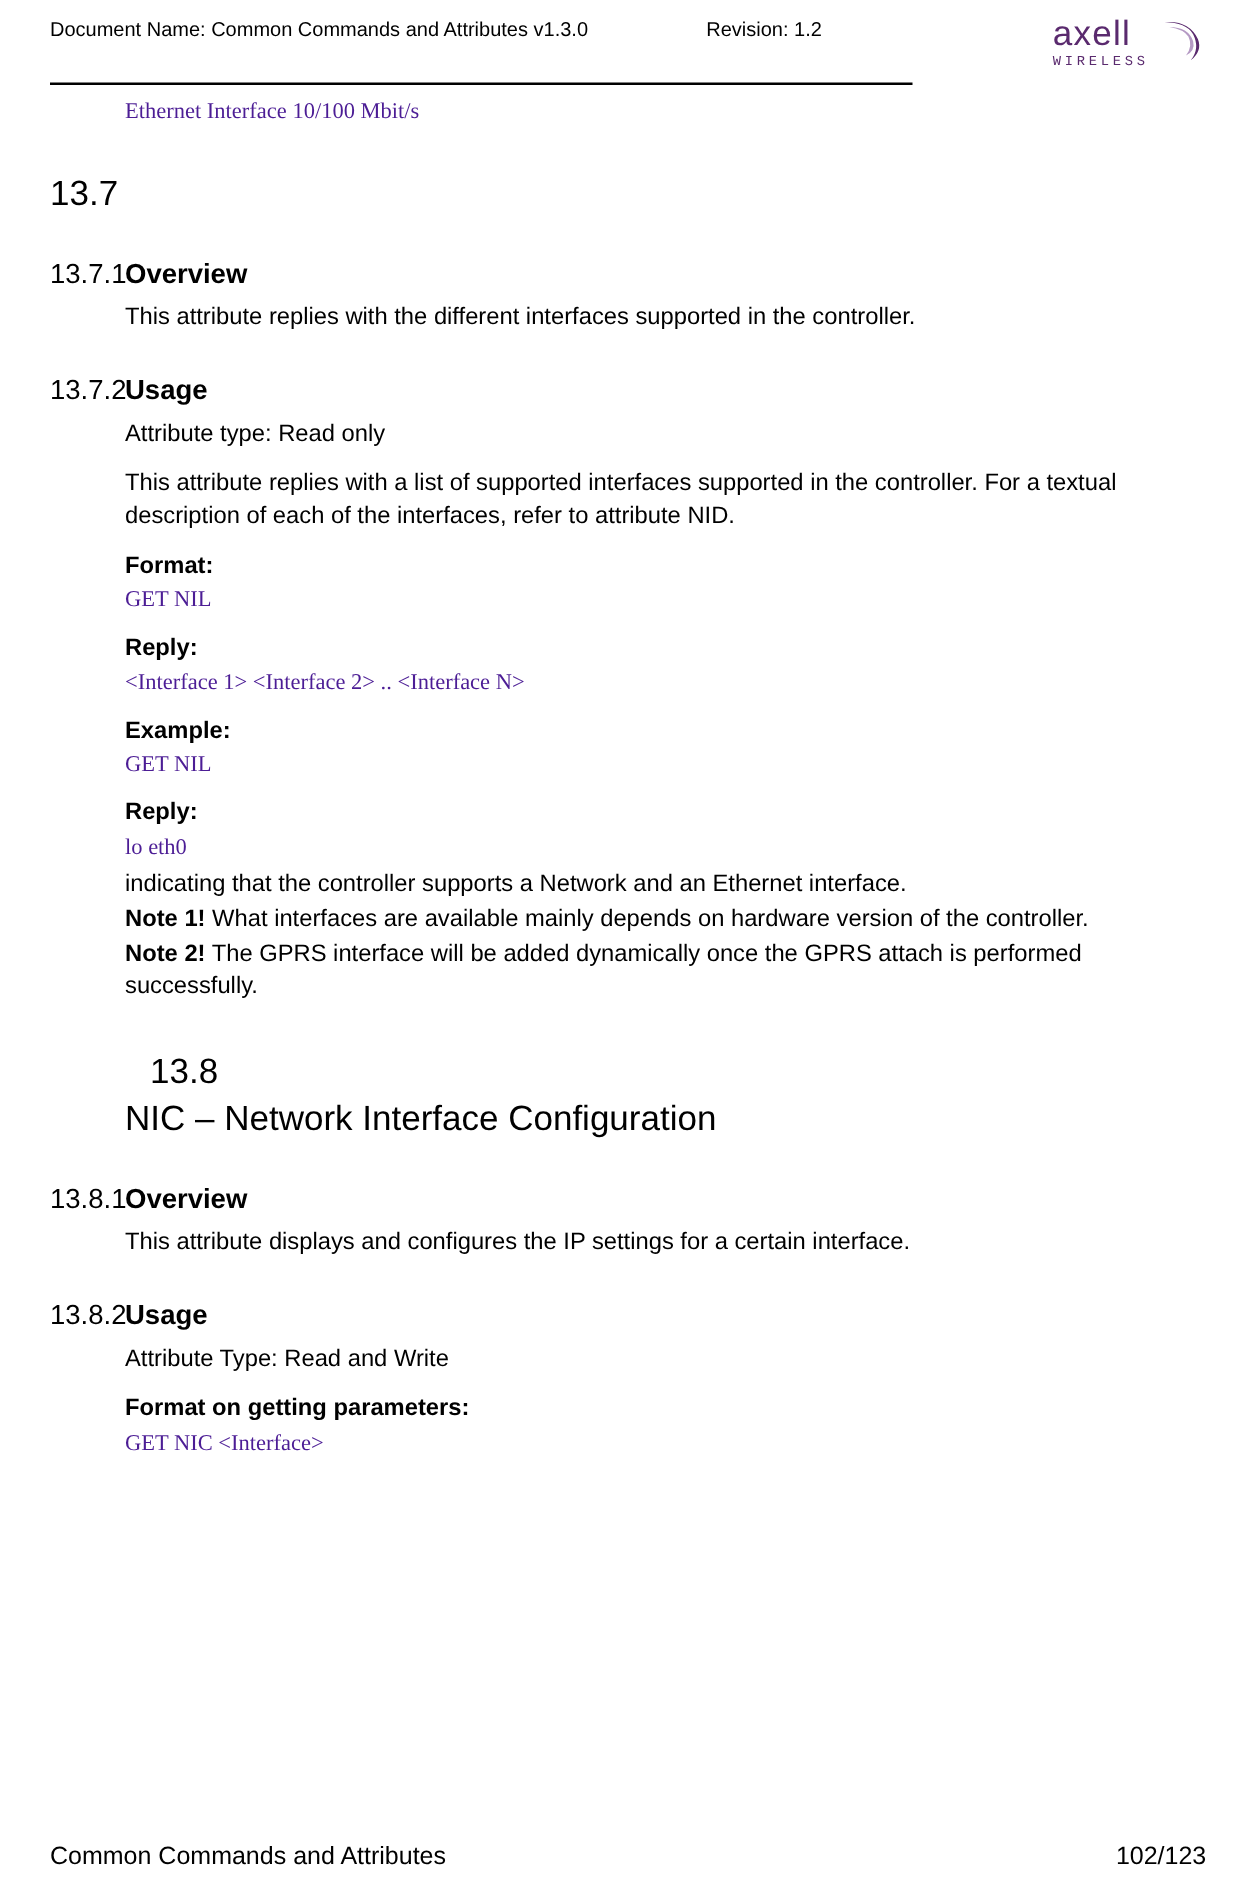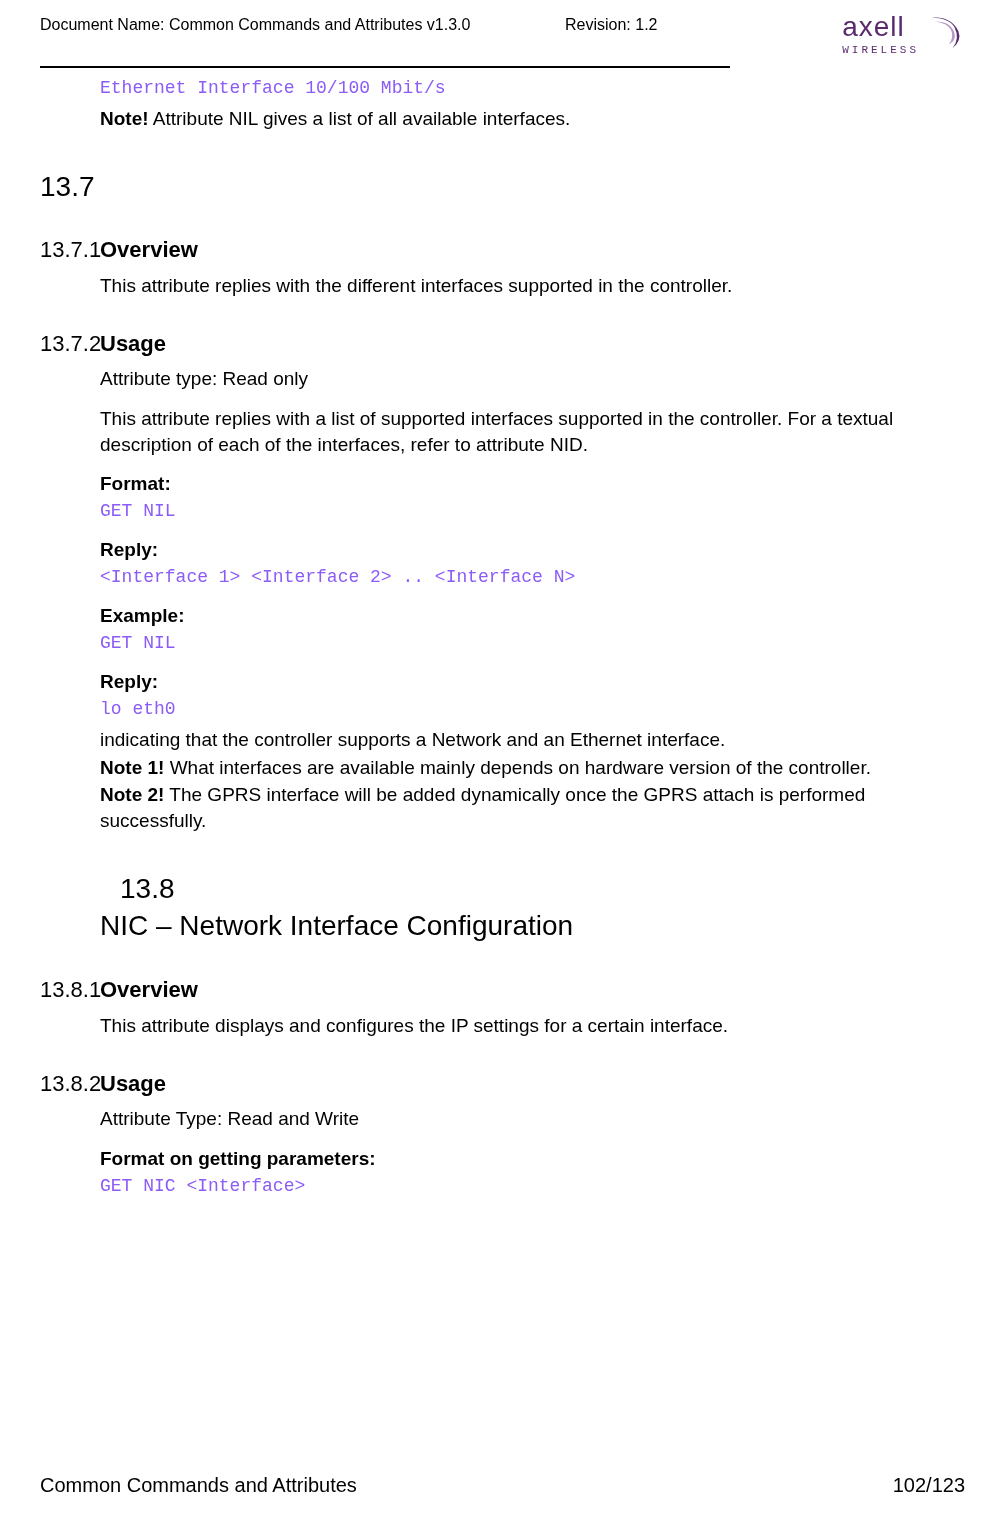--- a/index.html
+++ b/index.html
@@ -60,22 +60,22 @@
     border: none;
     border-top: 2px solid #000;
     margin: 2px 0 8px 0;
     width: 690px;
   }
   .content {
     padding-left: 60px;
     padding-right: 10px;
   }
   .mono {
-    font-family: Liberation Mono, monospace;
-    color: #8b5cf6;
+    font-family: Liberation Serif, serif;
+    color: #4c1d95;
     font-size: 18px;
   }
   .para { margin: 6px 0 14px 0; }
   .row { display: flex; align-items: baseline; margin-top: 28px; }
   .secnum { width: 80px; flex-shrink: 0; font-weight: 400; }
   .h2row .secnum { font-size: 28px; margin-left: -80px; position: relative; left: 20px; width: 80px; }
   .h2row .sectxt { font-size: 28px; font-weight: 400; }
   .h3row .secnum { font-size: 22px; margin-left: -80px; position: relative; left: 20px; width: 80px; }
   .h3row .sectxt { font-size: 22px; font-weight: 700; text-align: right; }
   .h2row { margin-top: 36px; margin-bottom: 6px; flex-direction: column; }
@@ -115,23 +115,20 @@
         </svg>
       </div>
     </div>
   </div>
 
   <hr class="hr">
 
   <div class="content">
 
     <div class="mono code-line">Ethernet Interface 10/100 Mbit/s</div>
-    <div class="para">
-      <span class="bold">Note!</span><span> Attribute NIL gives a list of all available interfaces.</span>
-    </div>
 
     <div class="row h2row">
       <div class="secnum">13.7</div>
     </div>
 
     <div class="row h3row">
       <div class="secnum">13.7.1</div>
       <div class="sectxt">Overview</div>
     </div>
     <div class="para">This attribute replies with the different interfaces supported in the controller.</div>

